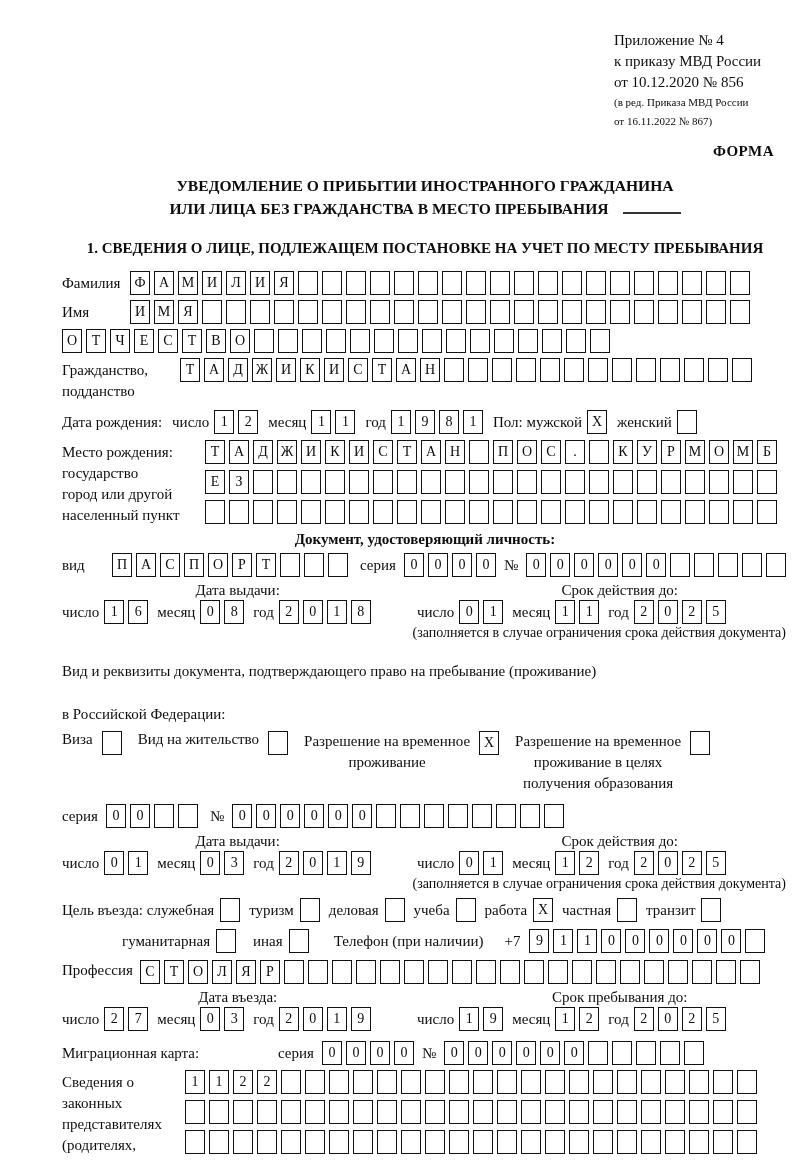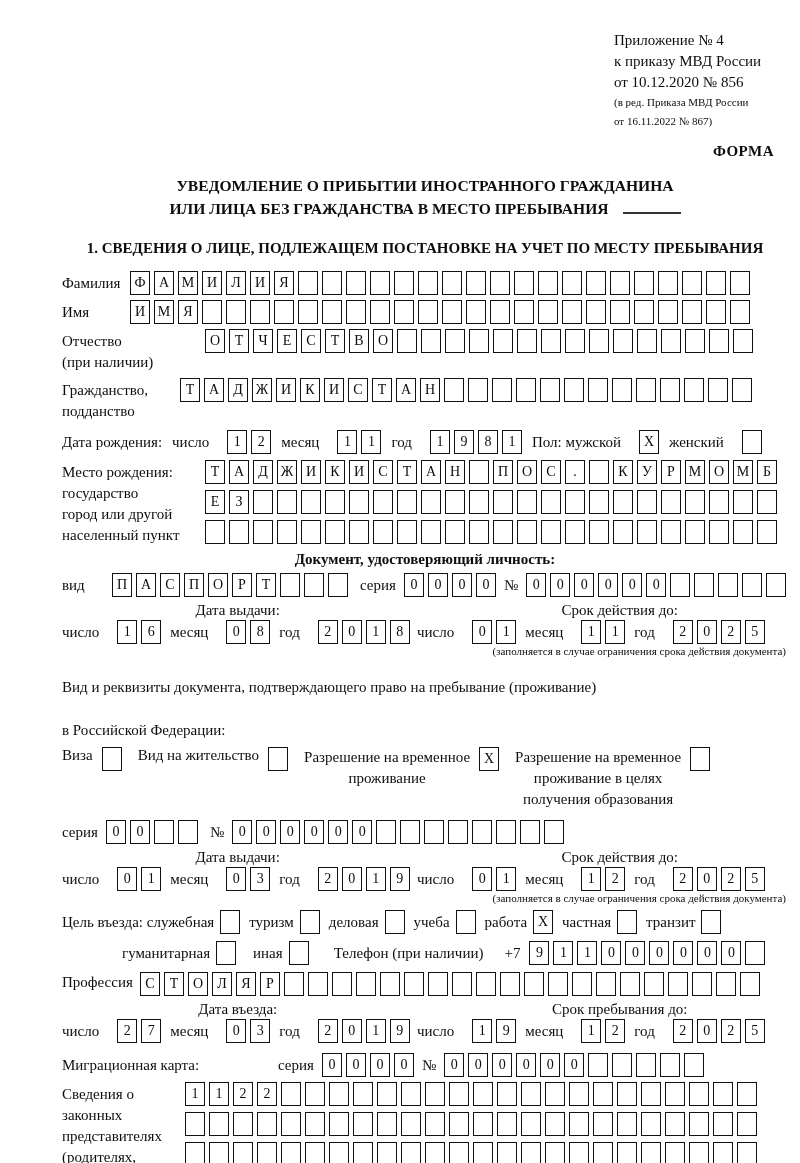--- a/index.html
+++ b/index.html
@@ -31,32 +31,32 @@
     font-size: 14px; background: #fff;
   }
   .boxcol { display: flex; flex-direction: column; gap: 6px; }
 
   
   .frow { display: flex; align-items: flex-start; margin-bottom: 5px; }
   .flabel { flex-shrink: 0; line-height: 21px; padding-top: 2px; }
   .w68 { width: 68px; } .w78 { width: 78px; } .w118 { width: 118px; }
   .w143 { width: 143px; } .w123 { width: 123px; }
 
-  .dg { display: inline-flex; align-items: center; gap: 18px; }
+  .dg { display: inline-flex; align-items: center; gap: 5px; }
   .gap8 { margin-left: 8px; } .gap12 { margin-left: 12px; } .gap16 { margin-left: 16px; }
 
   .center-heading { text-align: center; font-weight: bold; margin: 3px 0 5px 0; }
 
   .datehead { display: flex; margin-top: 2px; gap: 38px; }
   .datehead .dh { text-align: center; }
   .dh-left { width: 355px; } .dh-right { width: 340px; }
   .dateline { display: flex; margin-top: 1px; }
   .dl { display: flex; gap: 9px; align-items: center; }
   .dl-left { width: 355px; } 
-  .note { text-align: right; font-size: 11px; margin: 1px 0 6px 0; padding-right: 2px; }
+  .note { text-align: right; font-size: 14px; margin: 1px 0 6px 0; padding-right: 2px; }
 
   .para { line-height: 26px; margin-top: 17px; }
 
   .ckrow { display: flex; align-items: flex-start; gap: 16px; margin: 4px 0 10px 0; }
   .ckitem { display: flex; align-items: flex-start; gap: 9px; }
   .ckcenter { text-align: center; line-height: 21px; }
 
   .purposerow { display: flex; align-items: center; gap: 9px; margin-bottom: 7px; flex-wrap: nowrap; }
   .pitem { display: inline-flex; align-items: center; gap: 6px; }
   .indent68 { margin-left: 60px; }
@@ -142,24 +142,20 @@
         <span class="cell"></span>
         <span class="cell"></span>
         <span class="cell"></span>
         <span class="cell"></span>
         <span class="cell"></span>
         <span class="cell"></span>
       </div>
   </div>
 
   <div class="frow">
-    <div class="flabel w143">
-      <div>Отчество</div>
-      <div>(при наличии)</div>
-    </div>
     <div class="boxes">
         <span class="cell">О</span>
         <span class="cell">Т</span>
         <span class="cell">Ч</span>
         <span class="cell">Е</span>
         <span class="cell">С</span>
         <span class="cell">Т</span>
         <span class="cell">В</span>
         <span class="cell">О</span>
         <span class="cell"></span>

